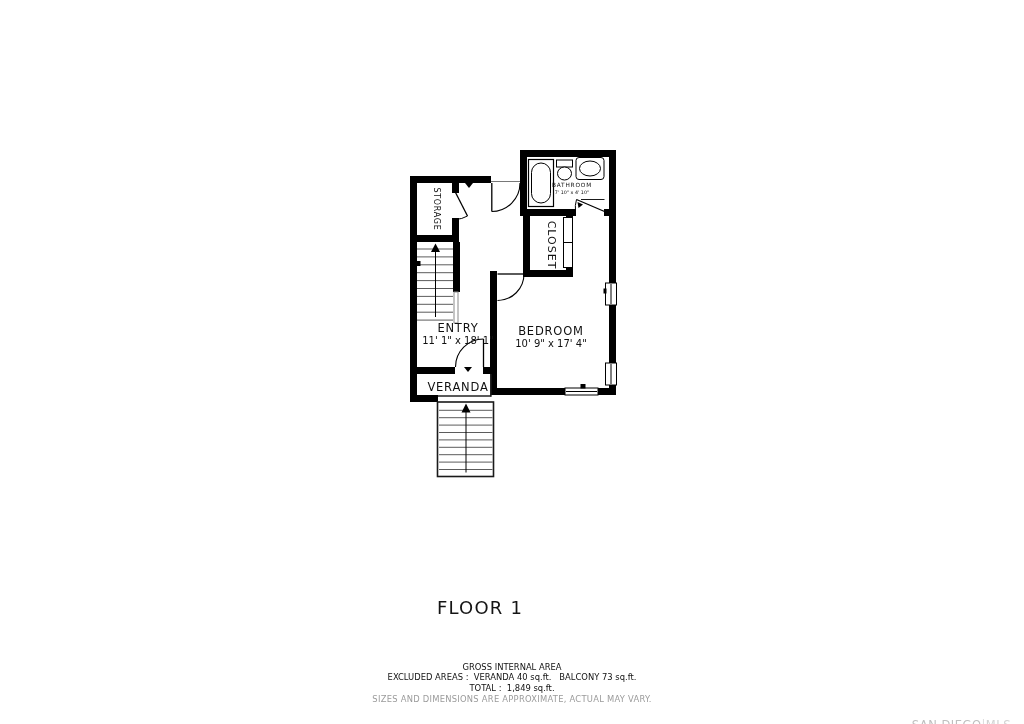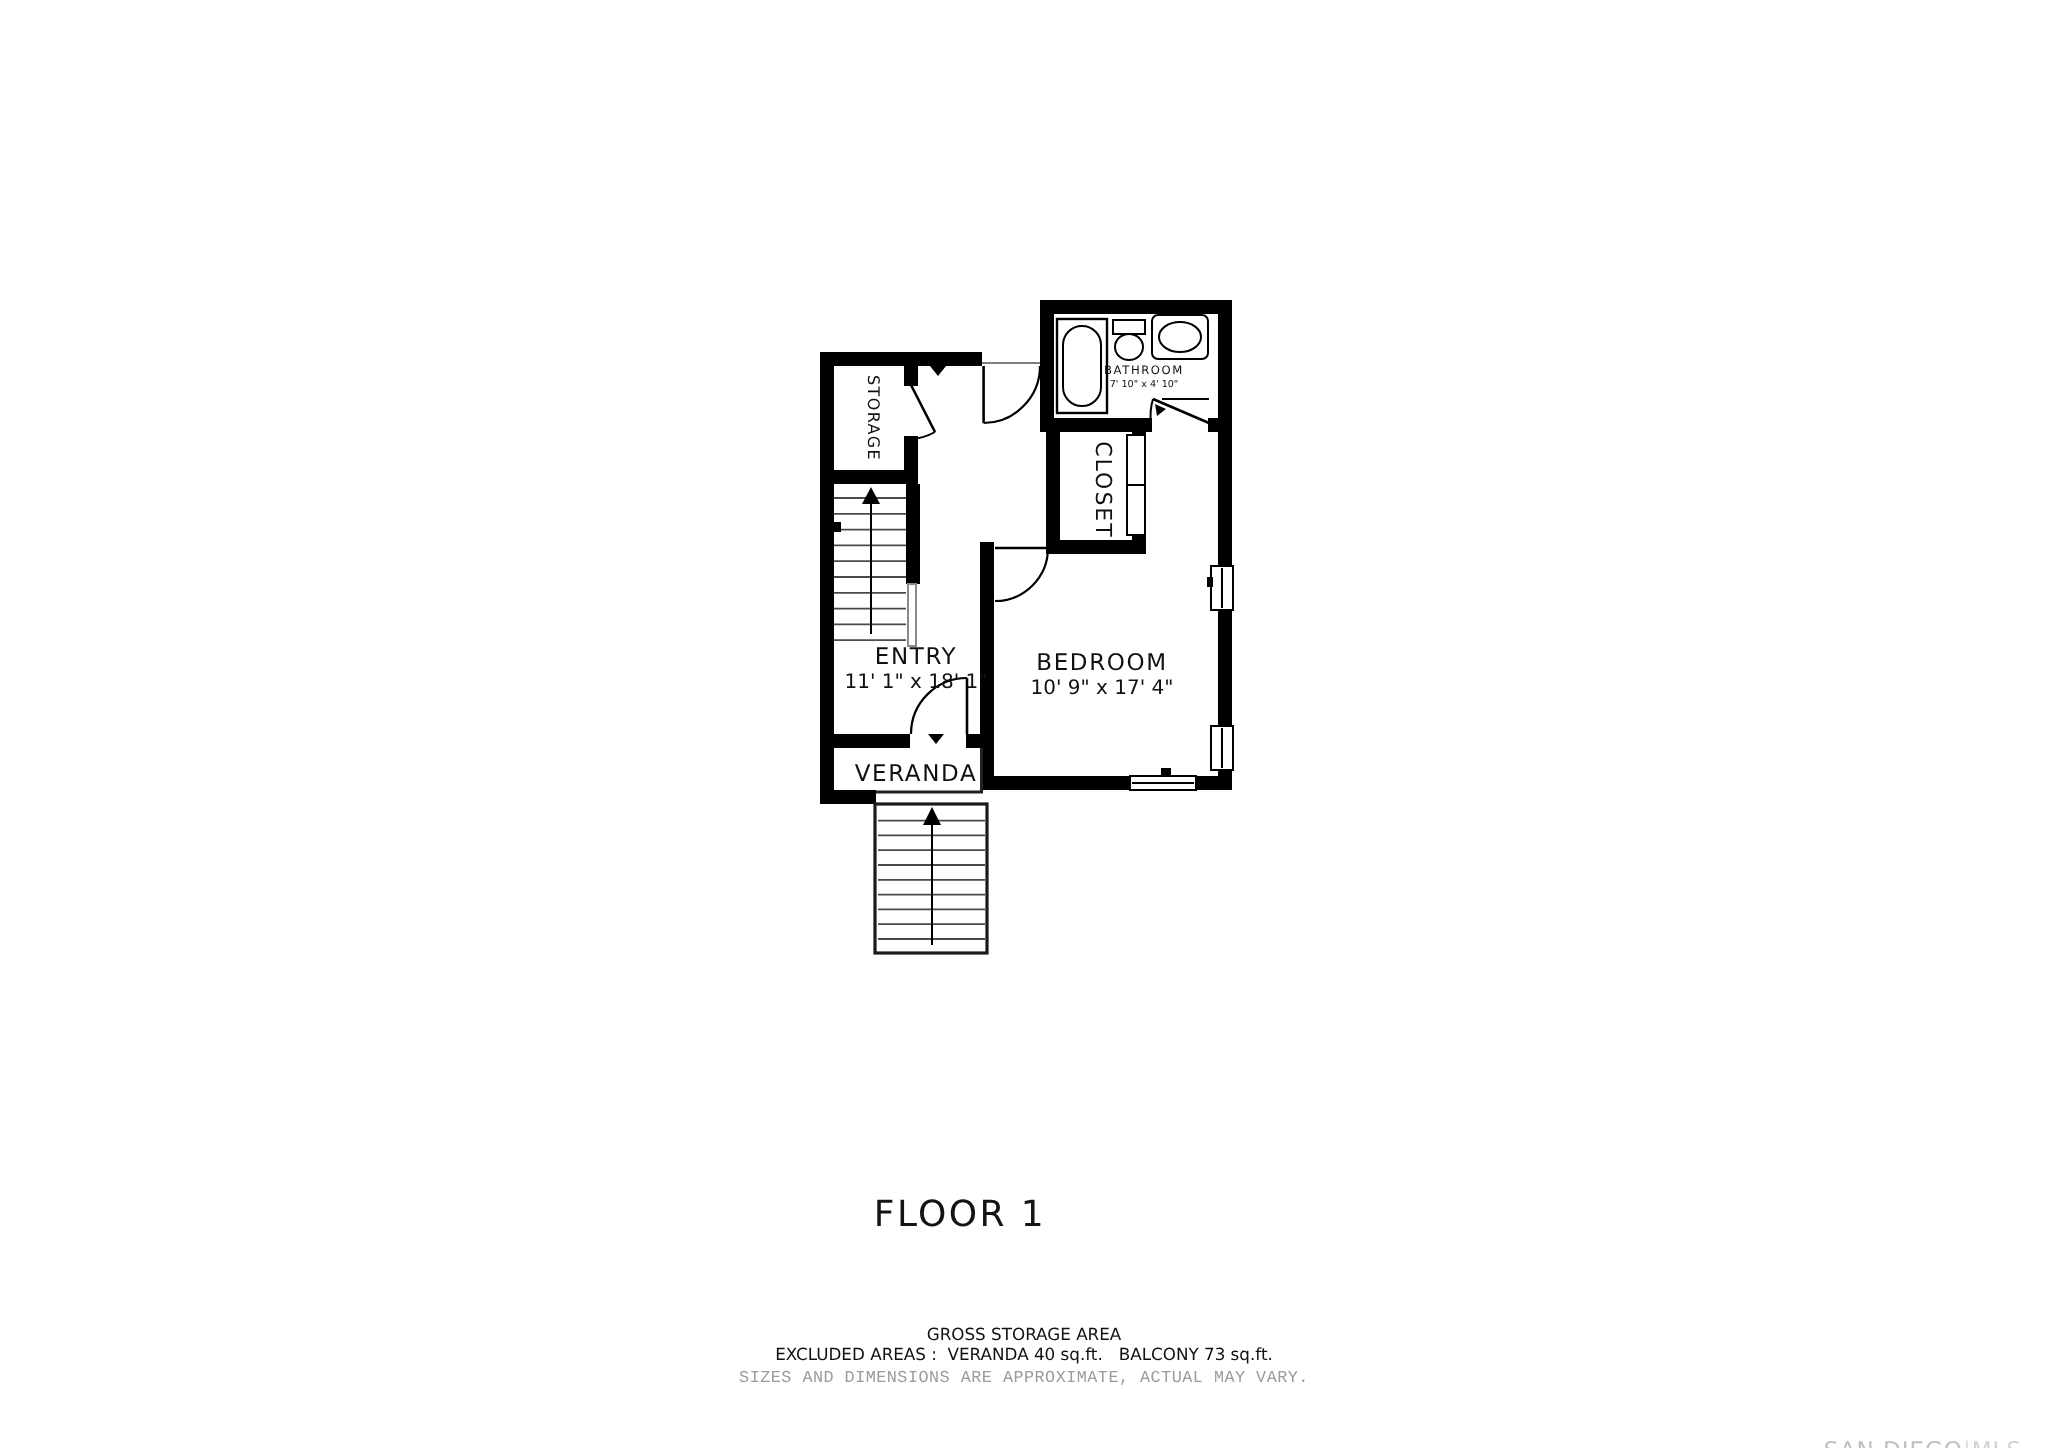--- a/index.html
+++ b/index.html
@@ -179,22 +179,23 @@
       <text x="458" y="344" font-size="10">11' 1" x 18' 1"</text>
       <text class="room-label" x="551" y="335" font-size="11.5">BEDROOM</text>
       <text x="551" y="347" font-size="10">10' 9" x 17' 4"</text>
       <text class="room-label" x="458" y="390.5" font-size="11.5">VERANDA</text>
     </g>
   </svg>
 
   <div class="title">FLOOR 1</div>
 
   <div class="summary">
-    <div>GROSS STORAGE AREA</div>
+    <div>GROSS INTERNAL AREA</div>
     <div>EXCLUDED AREAS :  VERANDA 40 sq.ft.   BALCONY 73 sq.ft.</div>
-    <div class="disclaimer" style="color:#9b9b9b;font-family:Liberation Mono, monospace;">SIZES AND DIMENSIONS ARE APPROXIMATE, ACTUAL MAY VARY.</div>
+    <div>TOTAL :  1,849 sq.ft.</div>
+    <div class="disclaimer" style="color:#9b9b9b;">SIZES AND DIMENSIONS ARE APPROXIMATE, ACTUAL MAY VARY.</div>
   </div>
 
   <div class="watermark">
     <span class="brand">SAN DIEGO</span><span class="bar">|</span><span class="suffix">MLS</span>
   </div>
 
 </div>
 
 </body></html>

